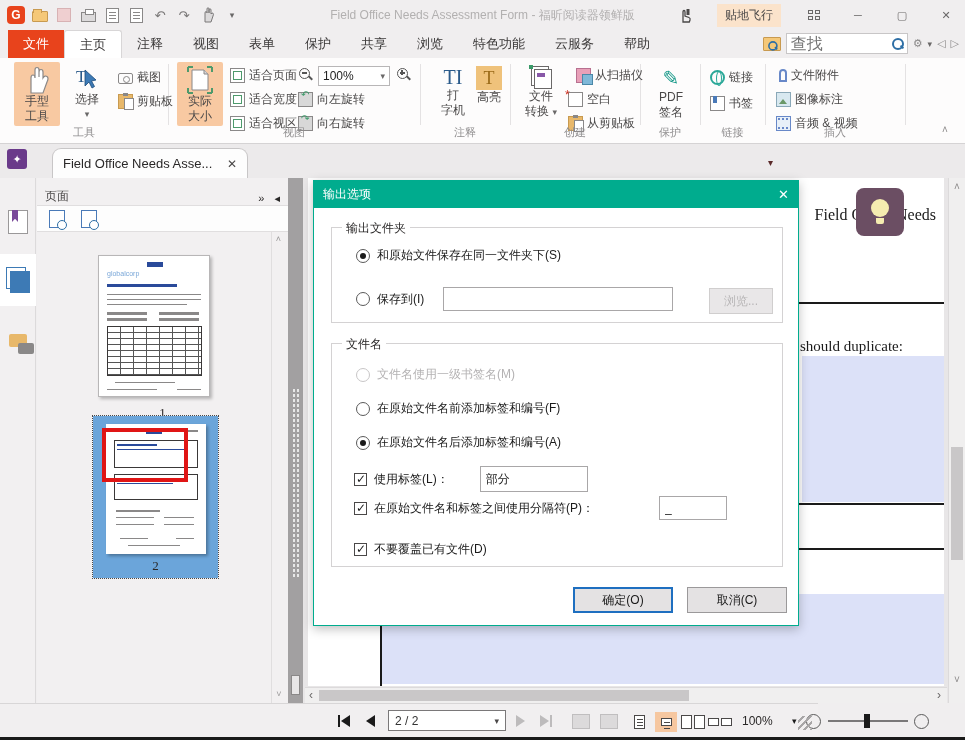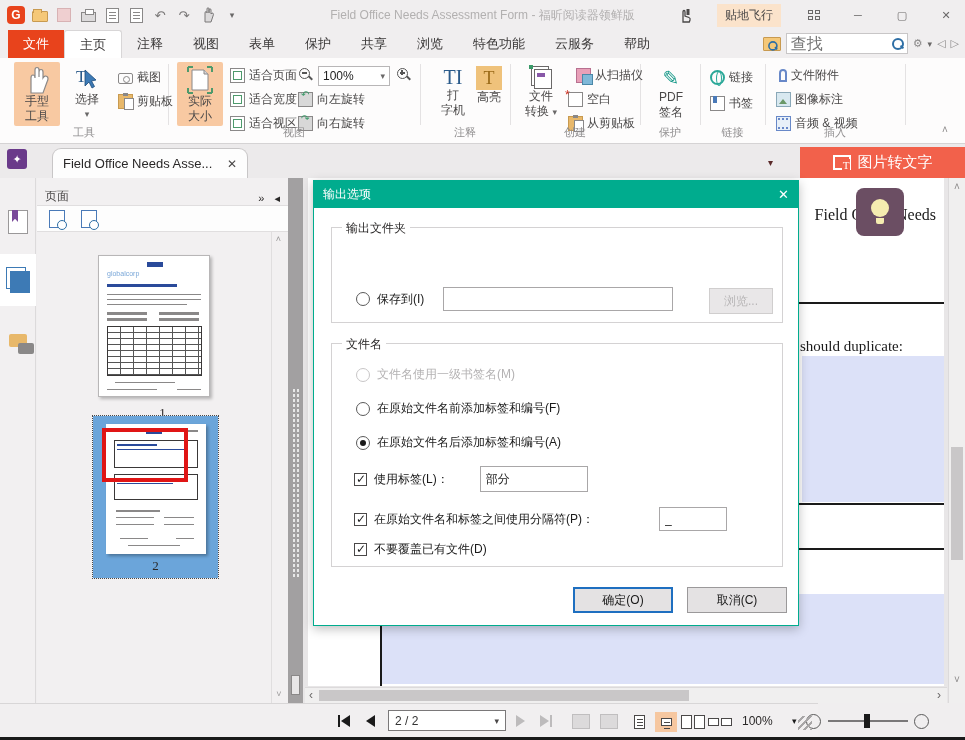--- a/index.html
+++ b/index.html
@@ -428,24 +428,20 @@
     <div class="abs" style="left:942px; top:66px; color:#8a8888; font-size:10px">˄</div>
   </div>
 
   <div id="tabbar" class="abs">
     <div class="applogo2">✦</div>
     <div class="doctab">
       <span>Field Office Needs Asse...</span>
       <span class="x">✕</span>
     </div>
     <div class="tab-chev">▾</div>
-    <div class="banner">
-      <span class="banner-ic"></span>
-      <span>图片转文字</span>
-    </div>
   </div>
 
   <div id="leftstrip" class="abs">
     <div class="strip-ic" style="top:18px">
         <div class="bm-ic"></div>
       </div>
     <div class="strip-ic sel" style="top:76px">
         <div class="pages-ic"></div>
       </div>
     <div class="strip-ic" style="top:136px">
@@ -548,20 +544,24 @@
 
   <div id="dialog" class="abs">
     <div class="dlg-title">
       <span>输出选项</span>
       <span class="x">✕</span>
     </div>
 
     <div class="group" style="top:46px; height:96px">
       <div class="group-label">输出文件夹</div>
     </div>
+    <div class="drow" style="left:42px; top:66px">
+      <span class="radio on"></span>
+      <span>和原始文件保存在同一文件夹下(S)</span>
+    </div>
     <div class="drow" style="left:42px; top:106px">
       <span class="radio"></span>
       <span>保存到(I)</span>
       <input class="dtext" style="width: 230px; margin-left: 12px;">
     </div>
     <div class="btn dis" style="left:395px; top:107px; width:64px">浏览...</div>
 
     <div class="group" style="top:162px; height:224px">
       <div class="group-label">文件名</div>
     </div>
@@ -575,21 +575,21 @@
     </div>
     <div class="drow" style="left:42px; top:253px">
       <span class="radio on"></span>
       <span>在原始文件名后添加标签和编号(A)</span>
     </div>
     <div class="drow" style="left:40px; top:285px">
       <span class="chk on"></span>
       <span>使用标签(L)：</span>
       <input class="dtext" style="width: 108px; height: 26px; margin-left: 24px;" value="部分">
     </div>
-    <div class="drow" style="left:40px; top:326px">
+    <div class="drow" style="left:40px; top:315px">
       <span class="chk on"></span>
       <span>在原始文件名和标签之间使用分隔符(P)：</span>
       <input class="dtext" style="width: 68px; margin-left: 58px;" value="_">
     </div>
     <div class="drow" style="left:40px; top:360px">
       <span class="chk on"></span>
       <span>不要覆盖已有文件(D)</span>
     </div>
 
     <div class="btn default" style="left:259px; top:406px; width:100px">确定(O)</div>

